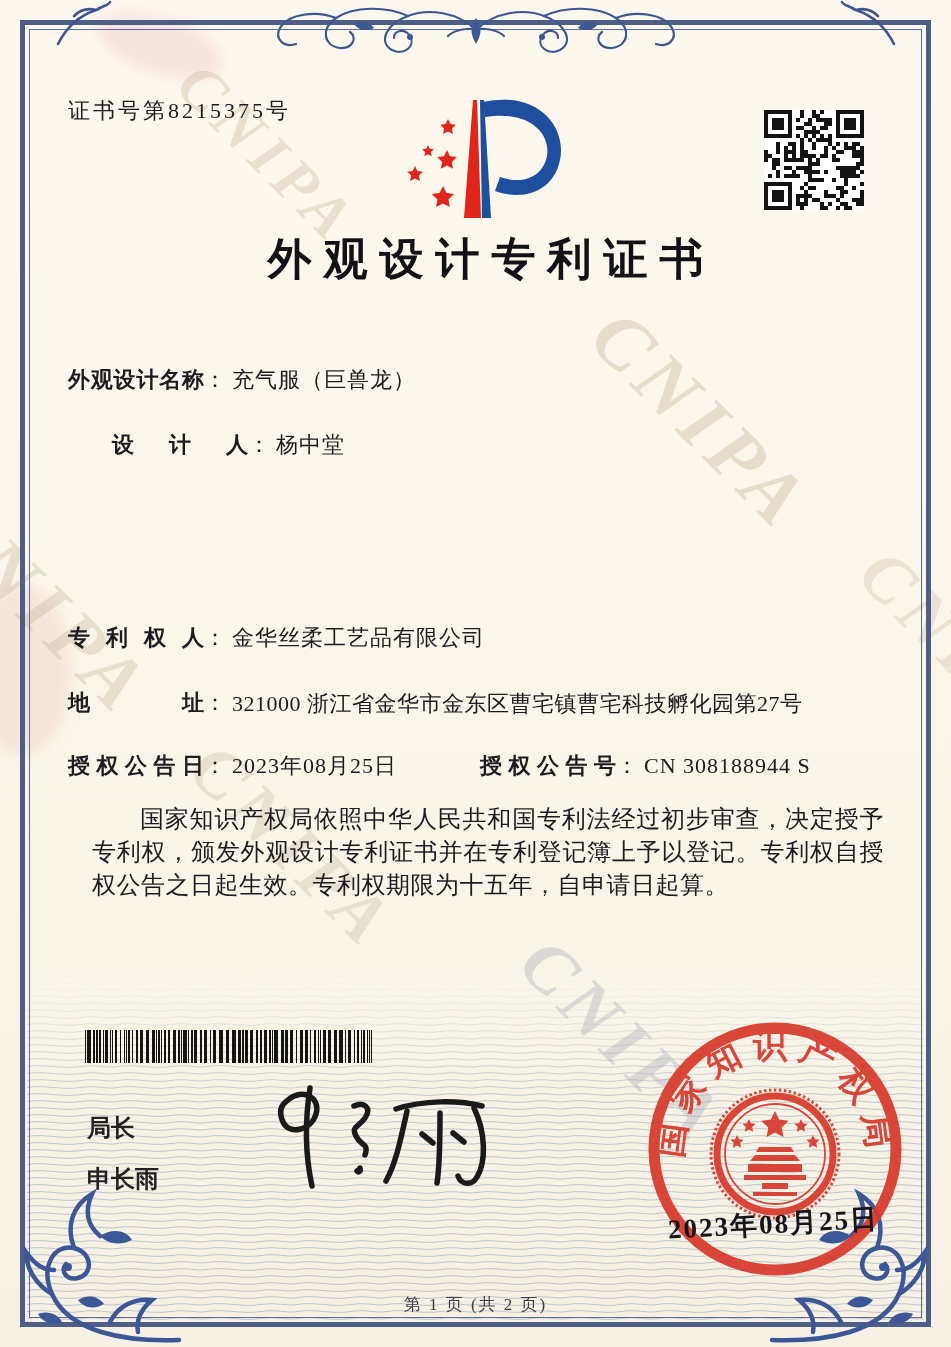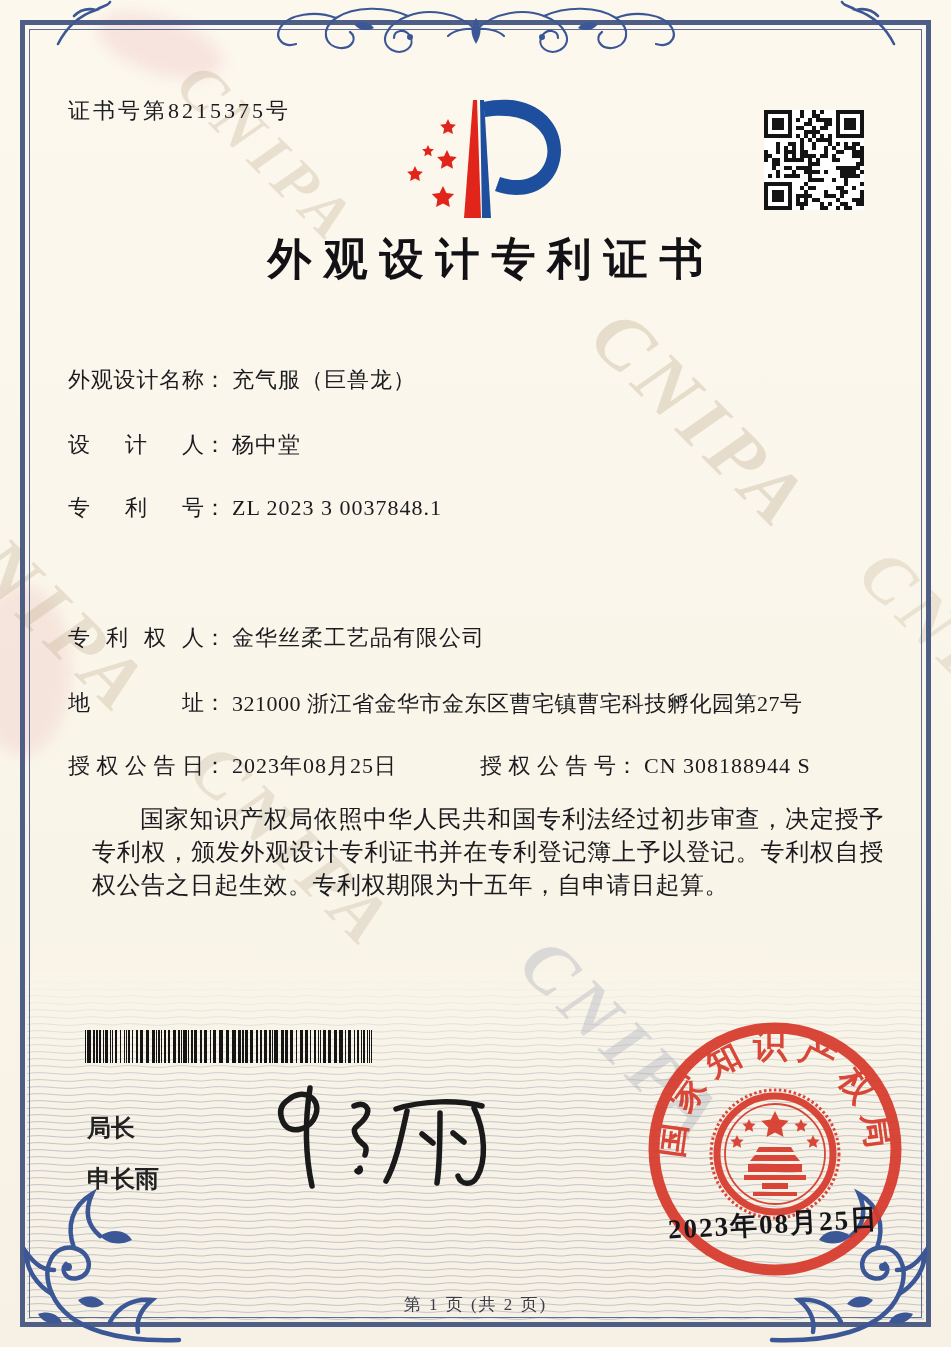--- a/index.html
+++ b/index.html
@@ -33,21 +33,21 @@
   
   .ornament{position:absolute;pointer-events:none;}
   
   .cert-no{position:absolute;left:68px;top:96px;font-size:22px;letter-spacing:3px;text-align:center;}
   .logo{position:absolute;left:385px;top:90px;}
   .qr{position:absolute;left:764px;top:110px;}
   .title{position:absolute;left:16px;top:230px;width:100%;text-align:center;
          font-size:44px;font-weight:700;letter-spacing:12px;color:#121216;}
   
   .frow{position:absolute;left:68px;font-size:22px;line-height:32px;white-space:nowrap;}
-  .f-label{display:inline-block;width:136px;text-align:justify;text-align-last:justify;vertical-align:top;}
+  .f-label{display:inline-block;width:136px;text-align:justify;text-align-last:justify;vertical-align:top;font-weight:bold;}
   .f-colon{display:inline-block;margin-right:6px;vertical-align:top;}
   .f-value{display:inline-block;vertical-align:top;letter-spacing:1px;}
   .f-value.wrap{white-space:normal;width:648px;line-height:33px;letter-spacing:0.5px;}
   .frow .second{position:absolute;left:412px;top:0;white-space:nowrap;}
   
   .body-text{position:absolute;left:92px;top:803px;width:792px;font-size:24px;line-height:33px;
              text-align:justify;letter-spacing:0.5px;}
   .body-text p{margin:0;text-indent:2em;}
   
   .barcode{position:absolute;left:85px;top:1030px;}
@@ -371,25 +371,22 @@
       <rect x="72" y="96" width="4" height="4" fill="#141414"></rect>
       <rect x="80" y="96" width="4" height="4" fill="#141414"></rect>
       <rect x="84" y="96" width="4" height="4" fill="#141414"></rect>
     </svg>
 
   <div class="title">外观设计专利证书</div>
 
   <div class="frow" style="top:364px;">
     <span class="f-label">外观设计名称</span><span class="f-colon">：</span><span class="f-value">充气服（巨兽龙）</span>
   </div>
-  <div class="frow" style="top:429px;">
+  <div class="frow" style="top:429px;margin-left:44px;">
     <span class="f-label">设计人</span><span class="f-colon">：</span><span class="f-value">杨中堂</span>
-  </div>
-  <div class="frow" style="top:492px;">
-    <span class="f-label">专利号</span><span class="f-colon">：</span><span class="f-value">ZL 2023 3 0037848.1</span>
   </div>
   <div class="frow" style="top:622px;">
     <span class="f-label">专利权人</span><span class="f-colon">：</span><span class="f-value">金华丝柔工艺品有限公司</span>
   </div>
   <div class="frow" style="top:687px;">
     <span class="f-label">地址</span><span class="f-colon">：</span><span class="f-value wrap">321000 浙江省金华市金东区曹宅镇曹宅科技孵化园第27号</span>
   </div>
   <div class="frow" style="top:750px;">
     <span class="f-label">授权公告日</span><span class="f-colon">：</span><span class="f-value">2023年08月25日</span>
     <span class="second">

